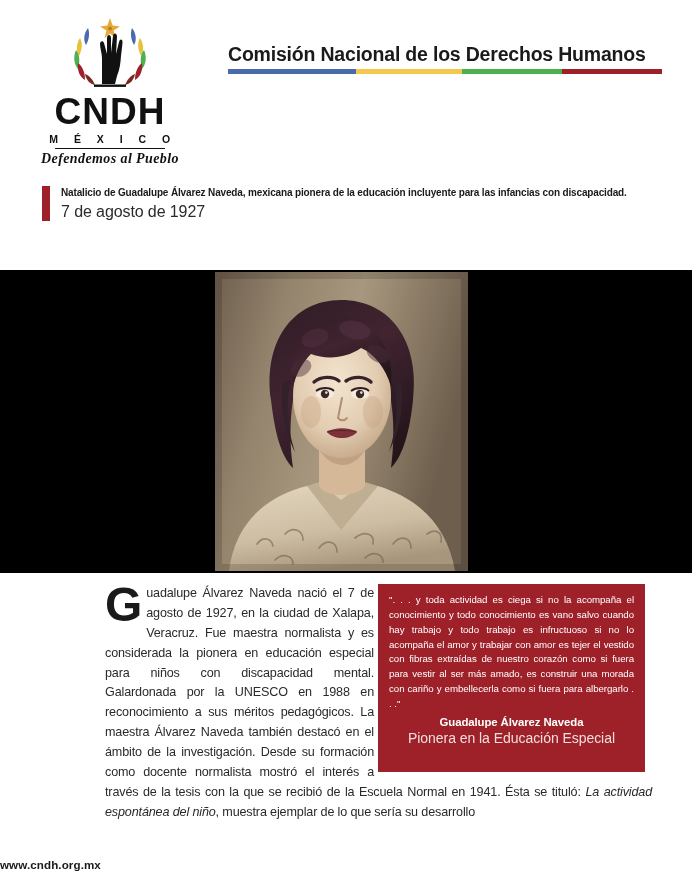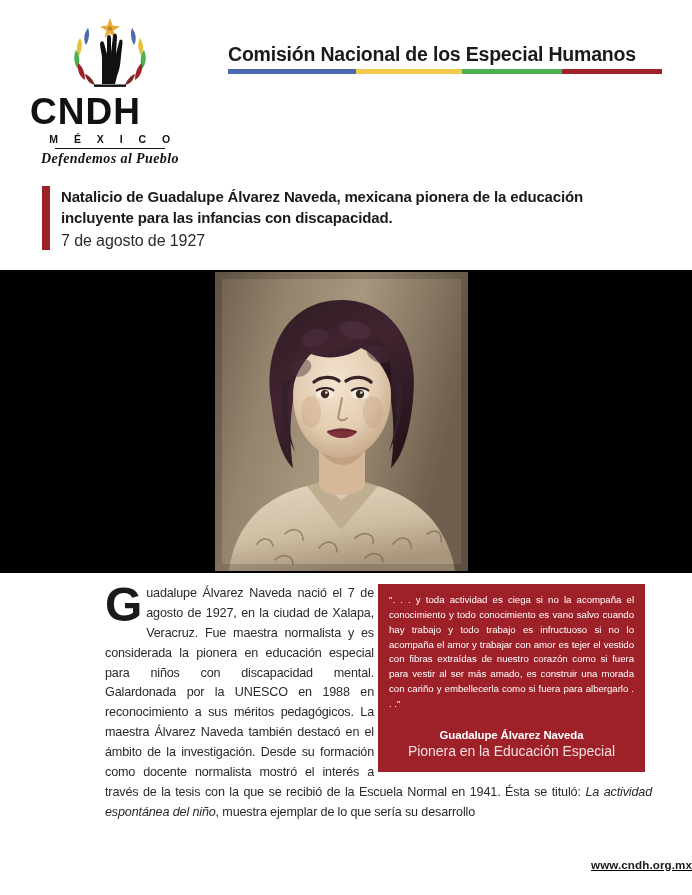--- a/index.html
+++ b/index.html
@@ -31,20 +31,21 @@
     height: 152px;
   }
   .logo-emblem {
     position: relative;
     width: 160px;
     height: 78px;
   }
   .logo-emblem svg { display: block; margin: 0 auto; }
 
   .logo-cndh {
+    text-align: center;
     font-family: "Liberation Sans", sans-serif;
     font-weight: bold;
     font-size: 37px;
     letter-spacing: 1px;
     color: #111111;
     line-height: 1;
     margin-top: 1px;
   }
   .logo-mexico {
     text-align: center;
@@ -119,21 +120,21 @@
   .title-accent {
     width: 8px;
     min-width: 8px;
     background: #9e2029;
     margin-right: 11px;
   }
   .title-text-wrap { flex: 1; }
   .doc-title {
     font-family: "Liberation Sans", sans-serif;
     font-weight: bold;
-    font-size: 15px;
+    font-size: 10px;
     line-height: 1.42;
     color: #1a1a1a;
     letter-spacing: -0.15px;
   }
   .doc-date {
     font-family: "Liberation Sans", sans-serif;
     font-size: 16px;
     color: #2b2b2b;
     margin-top: 3px;
     letter-spacing: -0.1px;
@@ -185,21 +186,21 @@
     color: #ffffff;
     text-align: justify;
     letter-spacing: -0.05px;
   }
   .quote-author {
     font-family: "Liberation Sans", sans-serif;
     font-weight: bold;
     font-size: 11.4px;
     color: #ffffff;
     text-align: center;
-    margin-top: 17px;
+    margin-top: 4px;
     letter-spacing: -0.1px;
   }
   .quote-role {
     font-family: "Liberation Sans", sans-serif;
     font-size: 14px;
     color: #f2dede;
     text-align: center;
     margin-top: 2px;
     letter-spacing: -0.05px;
   }
@@ -232,22 +233,21 @@
     shape-outside: content-box;
   }
   .ital { font-style: italic; }
 
   
   .footer {
     position: absolute;
     left: 0;
     bottom: 22px;
     width: 692px;
-    text-align: right;
-    text-decoration: underline;
+    text-align: left;
   }
   .footer-url {
     font-family: "Liberation Sans", sans-serif;
     font-weight: bold;
     font-size: 11.6px;
     color: #1a1a1a;
     letter-spacing: 0.1px;
   }
 </style>
 </head>
@@ -279,21 +279,21 @@
         <rect x="40" y="70.5" width="32" height="2.4" fill="#111111"></rect>
       </svg>
     </div>
     <div class="logo-cndh">CNDH</div>
     <div class="logo-mexico">M É X I C O</div>
     <div class="logo-rule"></div>
     <div class="logo-tagline">Defendemos al Pueblo</div>
   </div>
 
   <div class="header-right">
-    <div class="org-title">Comisión Nacional de los Especial Humanos</div>
+    <div class="org-title">Comisión Nacional de los Derechos Humanos</div>
     <div class="color-bar">
       <span class="cb-blue" style="background: rgb(74, 106, 173);"></span>
       <span class="cb-yellow" style="background: rgb(242, 201, 76);"></span>
       <span class="cb-green" style="background: rgb(76, 175, 80);"></span>
       <span class="cb-red" style="background: rgb(158, 32, 41);"></span>
     </div>
   </div>
 </div>
 
 <div class="title-block">

